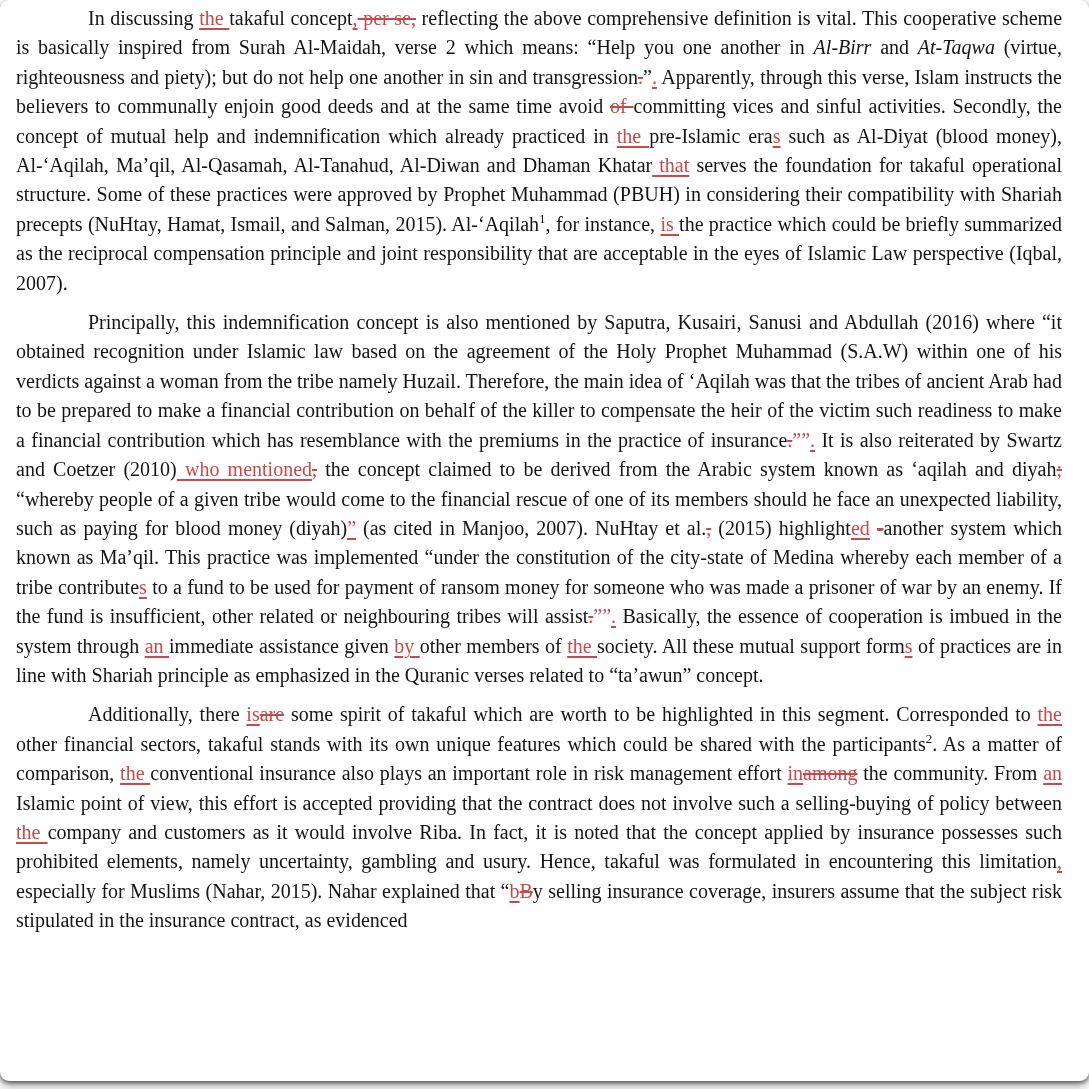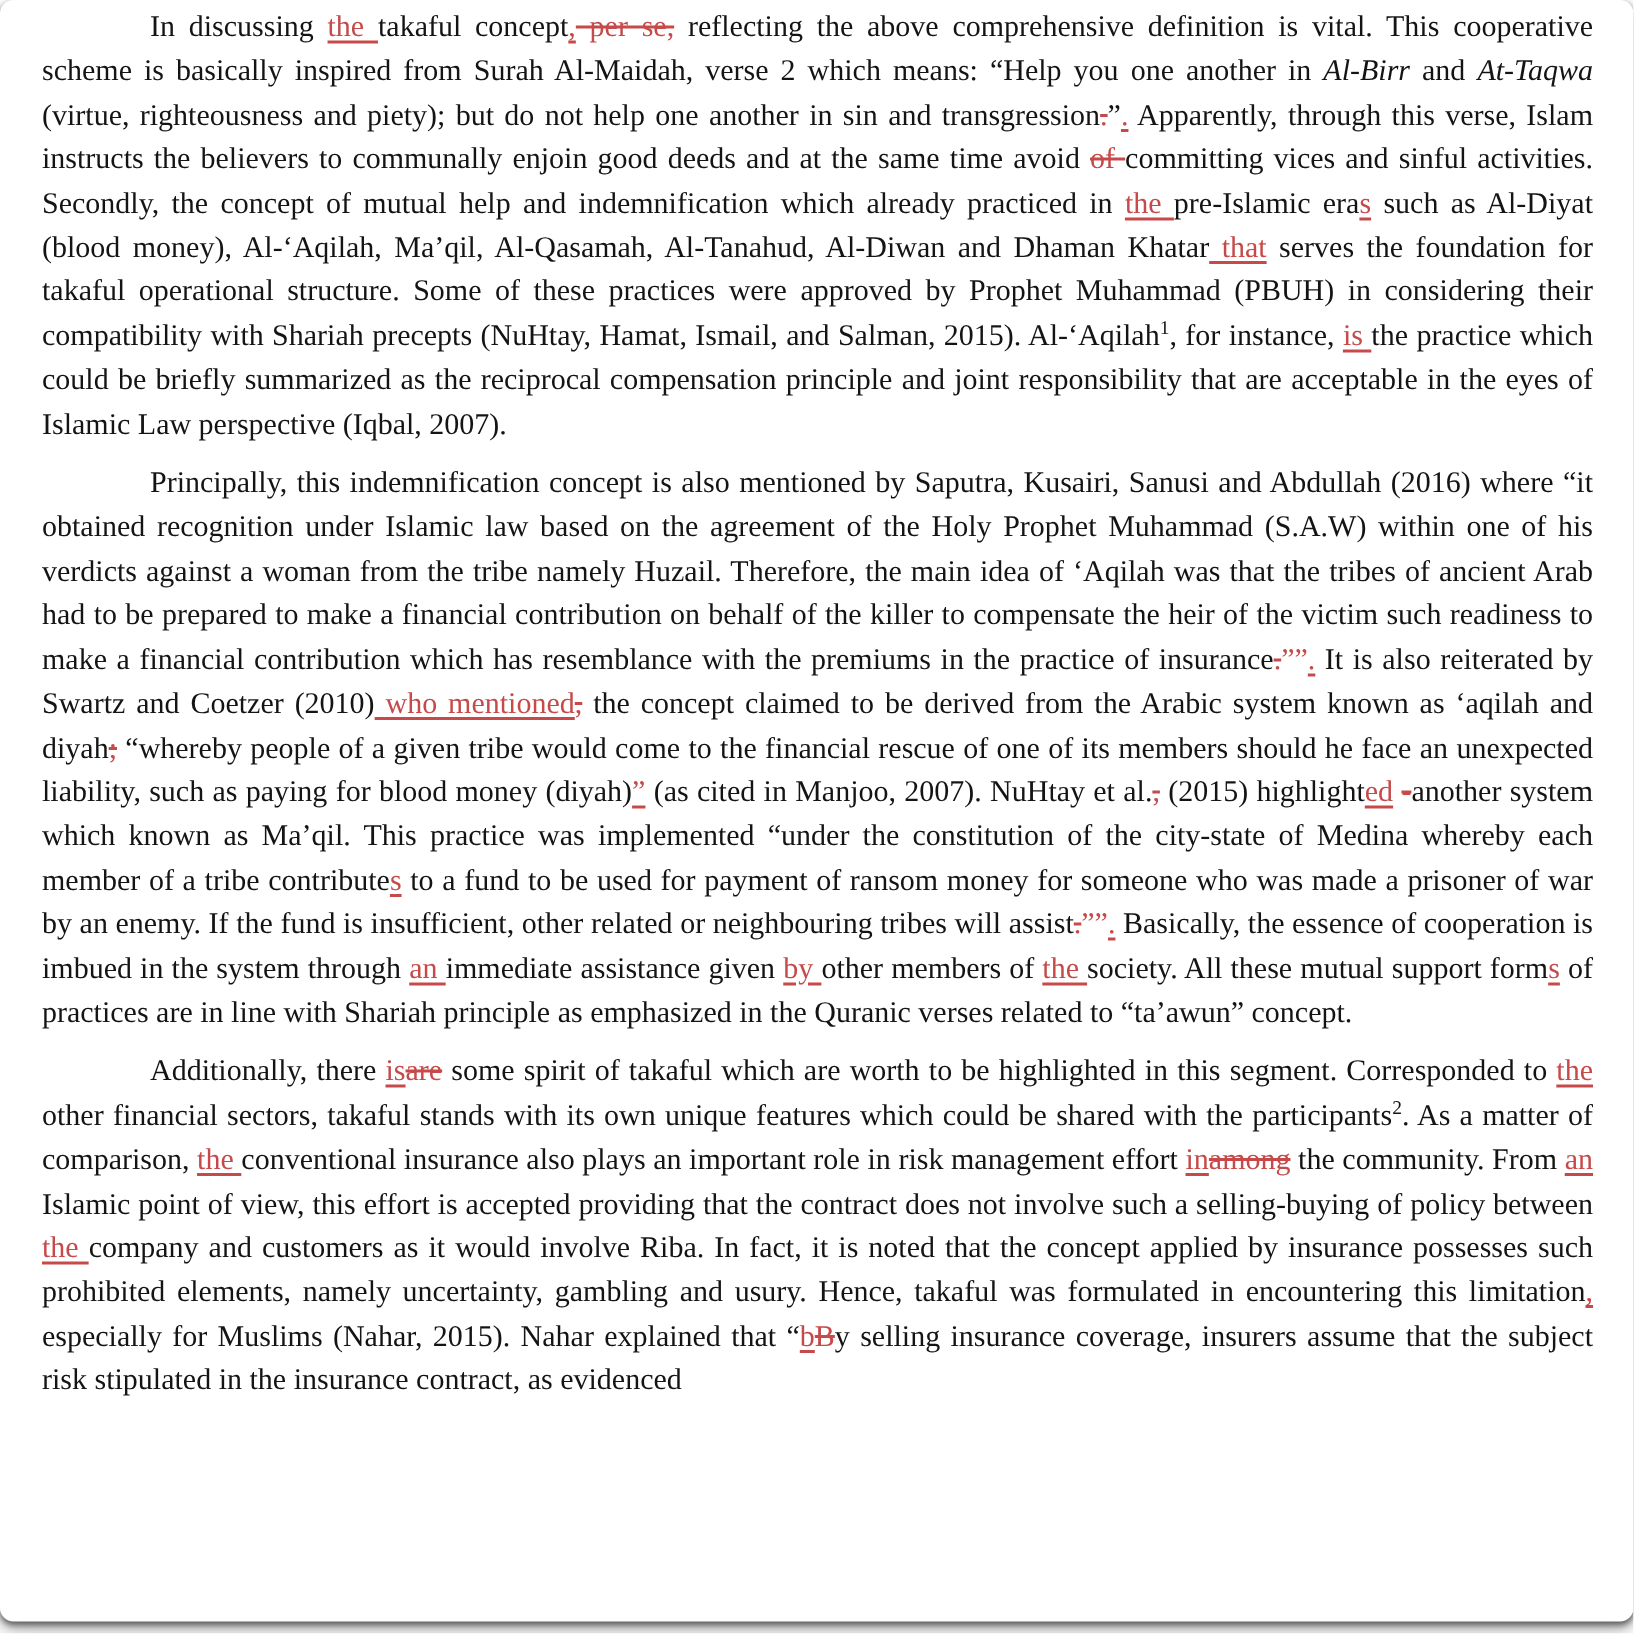--- a/index.html
+++ b/index.html
@@ -9,21 +9,21 @@
     font-family:"Liberation Serif","DejaVu Serif",serif;
   }
   .page{
     position:absolute;left:0;top:0;
     width:1089px;height:1081px;
     box-sizing:border-box;
     background:#ffffff;
     border-radius:9px;
     box-shadow:0 2px 4px rgba(0,0,0,0.55),0 6px 12px rgba(0,0,0,0.28);
     overflow:hidden;
-    padding:4px 27px 0 28px;
+    padding:4px 27px 0 16px;
   }
   .doc{
     font-size:20px;
     line-height:29.4px;
     color:#141414;
     text-align:justify;
   }
   .doc p{
     margin:0 0 10px 0;
     text-indent:72px;

